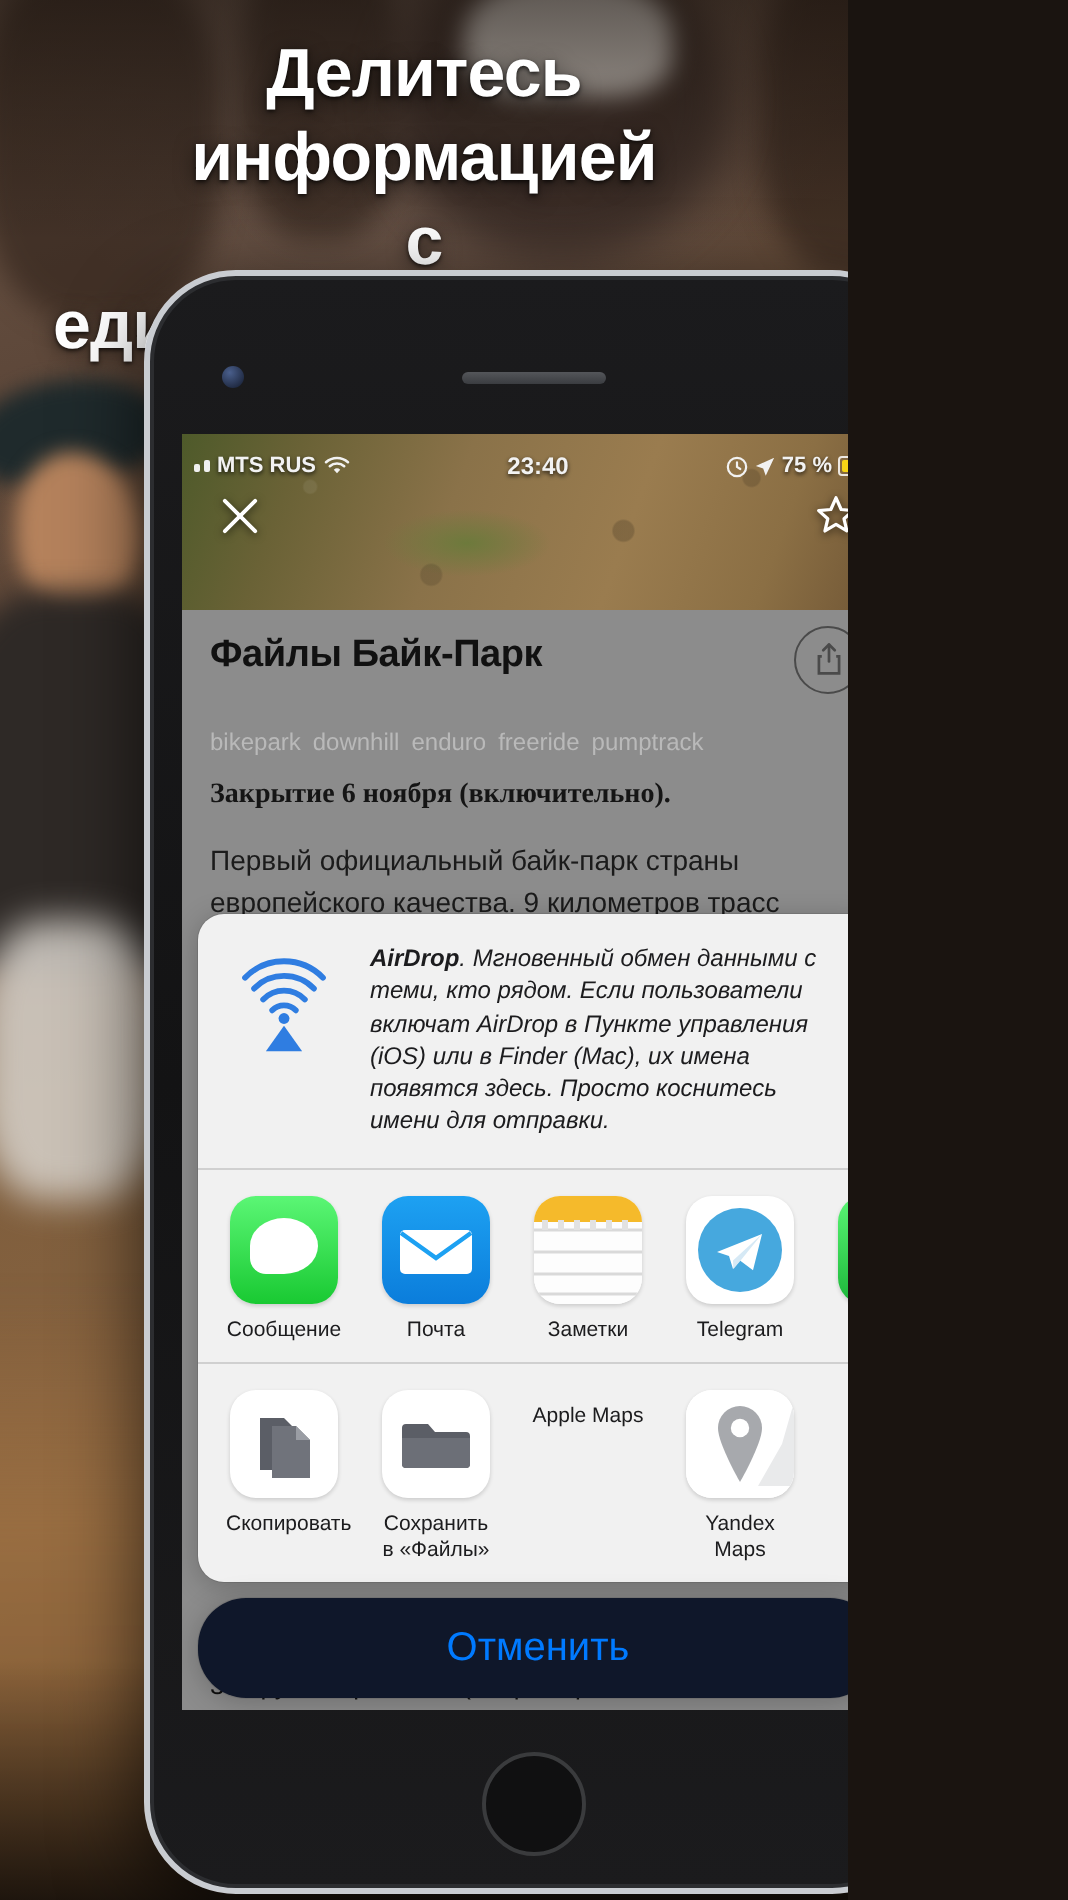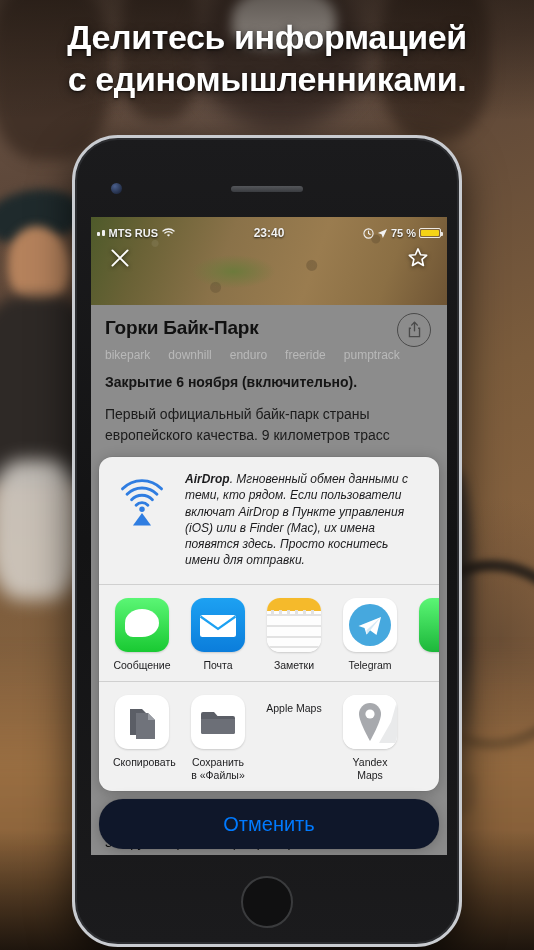--- a/index.html
+++ b/index.html
@@ -3,21 +3,21 @@
 <meta charset="utf-8">
 <style>
   * { box-sizing: border-box; margin: 0; padding: 0; }
   html, body {
     width: 534px; height: 950px;
     font-family: "Liberation Sans", sans-serif;
     overflow: hidden;
     background: #1a1410;
   }
 
-  #root { position: relative; width: 534px; height: 950px; overflow: hidden; }
+  #root { position: relative; width: 424px; height: 950px; overflow: hidden; }
 
   
   .bg { position: absolute; inset: 0; overflow: hidden; }
   .bg-base {
     position: absolute; inset: -40px;
     background:
       radial-gradient(ellipse 180px 260px at 12% 42%, #5a4338 0%, rgba(90,67,56,0) 62%),
       radial-gradient(ellipse 150px 220px at 88% 66%, #6b4f36 0%, rgba(107,79,54,0) 65%),
       radial-gradient(ellipse 300px 200px at 50% 8%, #6d5a50 0%, rgba(109,90,80,0) 70%),
       linear-gradient(160deg, #6f5a4c 0%, #5c4638 22%, #7b5c3c 48%, #8a6440 68%, #5d4230 88%, #3a2a1e 100%);
@@ -157,22 +157,22 @@
     position: absolute; left: 0; top: 88px; right: 0; bottom: 0;
     background: #8c8c8c;
     padding: 12px 14px;
   }
   .art-title { font-size: 19px; font-weight: 700; color: #111; letter-spacing: -0.2px; }
   .share-circle {
     position: absolute; right: 16px; top: 8px; width: 34px; height: 34px;
     border: 1.6px solid #4a4a4a; border-radius: 50%;
     display: flex; align-items: center; justify-content: center;
   }
-  .tags { display: flex; gap: 18px; margin-top: 9px; font-size: 12px; color: #b9b9b9; }
-  .art-bold { margin-top: 12px; font-size: 14px; font-weight: 700; color: #151515; }
+  .tags { display: flex; gap: 6px; margin-top: 25px; font-size: 12px; color: #b9b9b9; }
+  .art-bold { margin-top: 12px; font-size: 14px; font-weight: 700; color: #151515; font-family: Liberation Serif, serif; }
   .art-p { margin-top: 14px; font-size: 14px; color: #1b1b1b; line-height: 1.5; }
   .art-mid { position: absolute; left: 14px; top: 455px; font-size: 13px; color: #151515; font-weight: 600; }
   .art-bot { position: absolute; left: 14px; right: 8px; top: 530px; font-size: 13px; color: #0f0f0f; white-space: nowrap; overflow: hidden; }
 
   
   .sheet { position: absolute; left: 8px; right: 8px; bottom: 6px; }
   .panel { background: #f1f1f1; border-radius: 13px; overflow: hidden;
            box-shadow: 0 0 0 .5px rgba(0,0,0,.09), 0 2px 14px rgba(0,0,0,.22); }
 
   .airdrop { display: flex; gap: 14px; padding: 14px 14px 16px 14px; align-items: flex-start;
@@ -272,21 +272,21 @@
       </div>
 
       <svg class="close-x" viewBox="0 0 24 24">
         <path d="M5 5 19 19M19 5 5 19" stroke="#fff" stroke-width="1.8" stroke-linecap="round"></path>
       </svg>
       <svg class="star-ic" viewBox="0 0 24 24">
         <path d="M12 3.6 14.4 9l5.6.5-4.3 3.8 1.3 5.6L12 15.9 6.9 18.9l1.3-5.6L4 9.5 9.6 9z" fill="none" stroke="#fff" stroke-width="1.5" stroke-linejoin="round"></path>
       </svg>
 
       <div class="article">
-        <div class="art-title">Горки Байк-Парк</div>
+        <div class="art-title">Файлы Байк-Парк</div>
 
         <div class="share-circle">
           <svg width="17" height="18" viewBox="0 0 18 20">
             <path d="M5 8H3.4v9.4h11.2V8H13" fill="none" stroke="#4a4a4a" stroke-width="1.5"></path>
             <path d="M9 1.6v9.2" stroke="#4a4a4a" stroke-width="1.5" stroke-linecap="round"></path>
             <path d="M5.8 4.6 9 1.4l3.2 3.2" fill="none" stroke="#4a4a4a" stroke-width="1.5" stroke-linecap="round" stroke-linejoin="round"></path>
           </svg>
         </div>
 
         <div class="tags">

